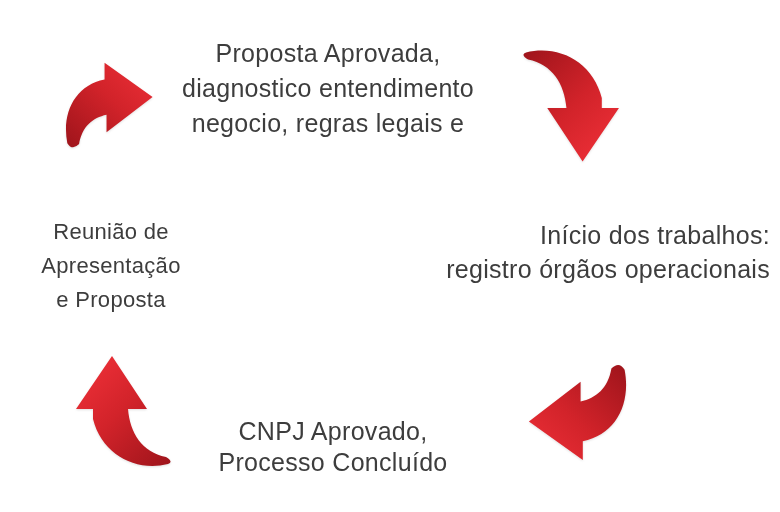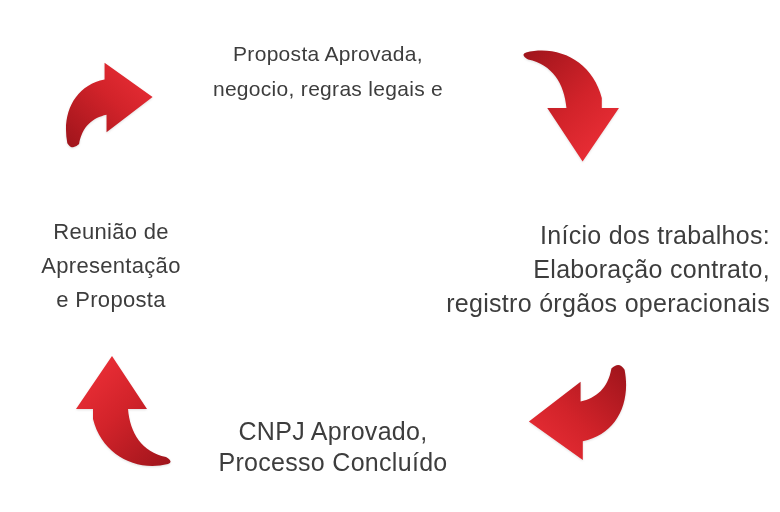--- a/index.html
+++ b/index.html
@@ -16,21 +16,21 @@
     font-family: "Liberation Sans", sans-serif;
   }
   .step-text {
     position: absolute;
     text-align: center;
     color: #3d3d3d;
     font-weight: 300;
     letter-spacing: 0.3px;
   }
   .step-text .line { display: block; }
-  .step-top    { left: 163px; top: 36px;  width: 330px; font-size: 21px; line-height: 35px; }
+  .step-top    { left: 163px; top: 36px;  width: 330px; font-size: 25px; line-height: 35px; }
   .step-right  { left: 410px; top: 218px; width: 360px; font-size: 25px; line-height: 34px; text-align: right; }
   .step-left   { left: 11px;   top: 215px; width: 200px; font-size: 22px; line-height: 34px; }
   .step-bottom { left: 178px; top: 416px; width: 310px; font-size: 25px; line-height: 31px; }
   .arrow {
     position: absolute;
     filter: drop-shadow(0 1px 1px rgba(0,0,0,0.12));
   }
   .arrow-top-left     { left: 55px;  top: 52px;  }
   .arrow-top-right    { left: 521px; top: 45px;  }
   .arrow-bottom-right { left: 522px; top: 362px; }
@@ -67,26 +67,26 @@
   <svg class="arrow arrow-bottom-right" width="115" height="110" viewBox="0 0 100 100">
     <path fill="url(#gradA)" transform="rotate(180 50 50)" d="M 9,93 C 3,62 17,34 47,28 L 47,11 L 96,46 L 49,82 L 49,64 C 35,67 24,76 21,94 Q 14,101 9,93 Z"></path>
   </svg>
 
   <svg class="arrow arrow-bottom-left" width="114" height="120" viewBox="0 0 100 120">
     <path fill="url(#gradB)" transform="rotate(180 50 60)" d="M 5,7 C 37,-1 71,16 80,52 L 80,62 L 97,62 L 61,115 L 26,62 L 45,62 C 43,38 31,19 7,14 Q -1,9 5,7 Z"></path>
   </svg>
 
   <div class="step-text step-top">
     <span class="line">Proposta Aprovada,</span>
+    <span class="line">diagnostico entendimento</span>
     <span class="line">negocio, regras legais e</span>
   </div>
 
   <div class="step-text step-right">
     <span class="line">Início dos trabalhos:</span>
-    <span class="line">Elaboração contrato,</span>
     <span class="line">registro órgãos operacionais</span>
   </div>
 
   <div class="step-text step-left">
     <span class="line">Reunião de</span>
     <span class="line">Apresentação</span>
     <span class="line">e Proposta</span>
   </div>
 
   <div class="step-text step-bottom">

